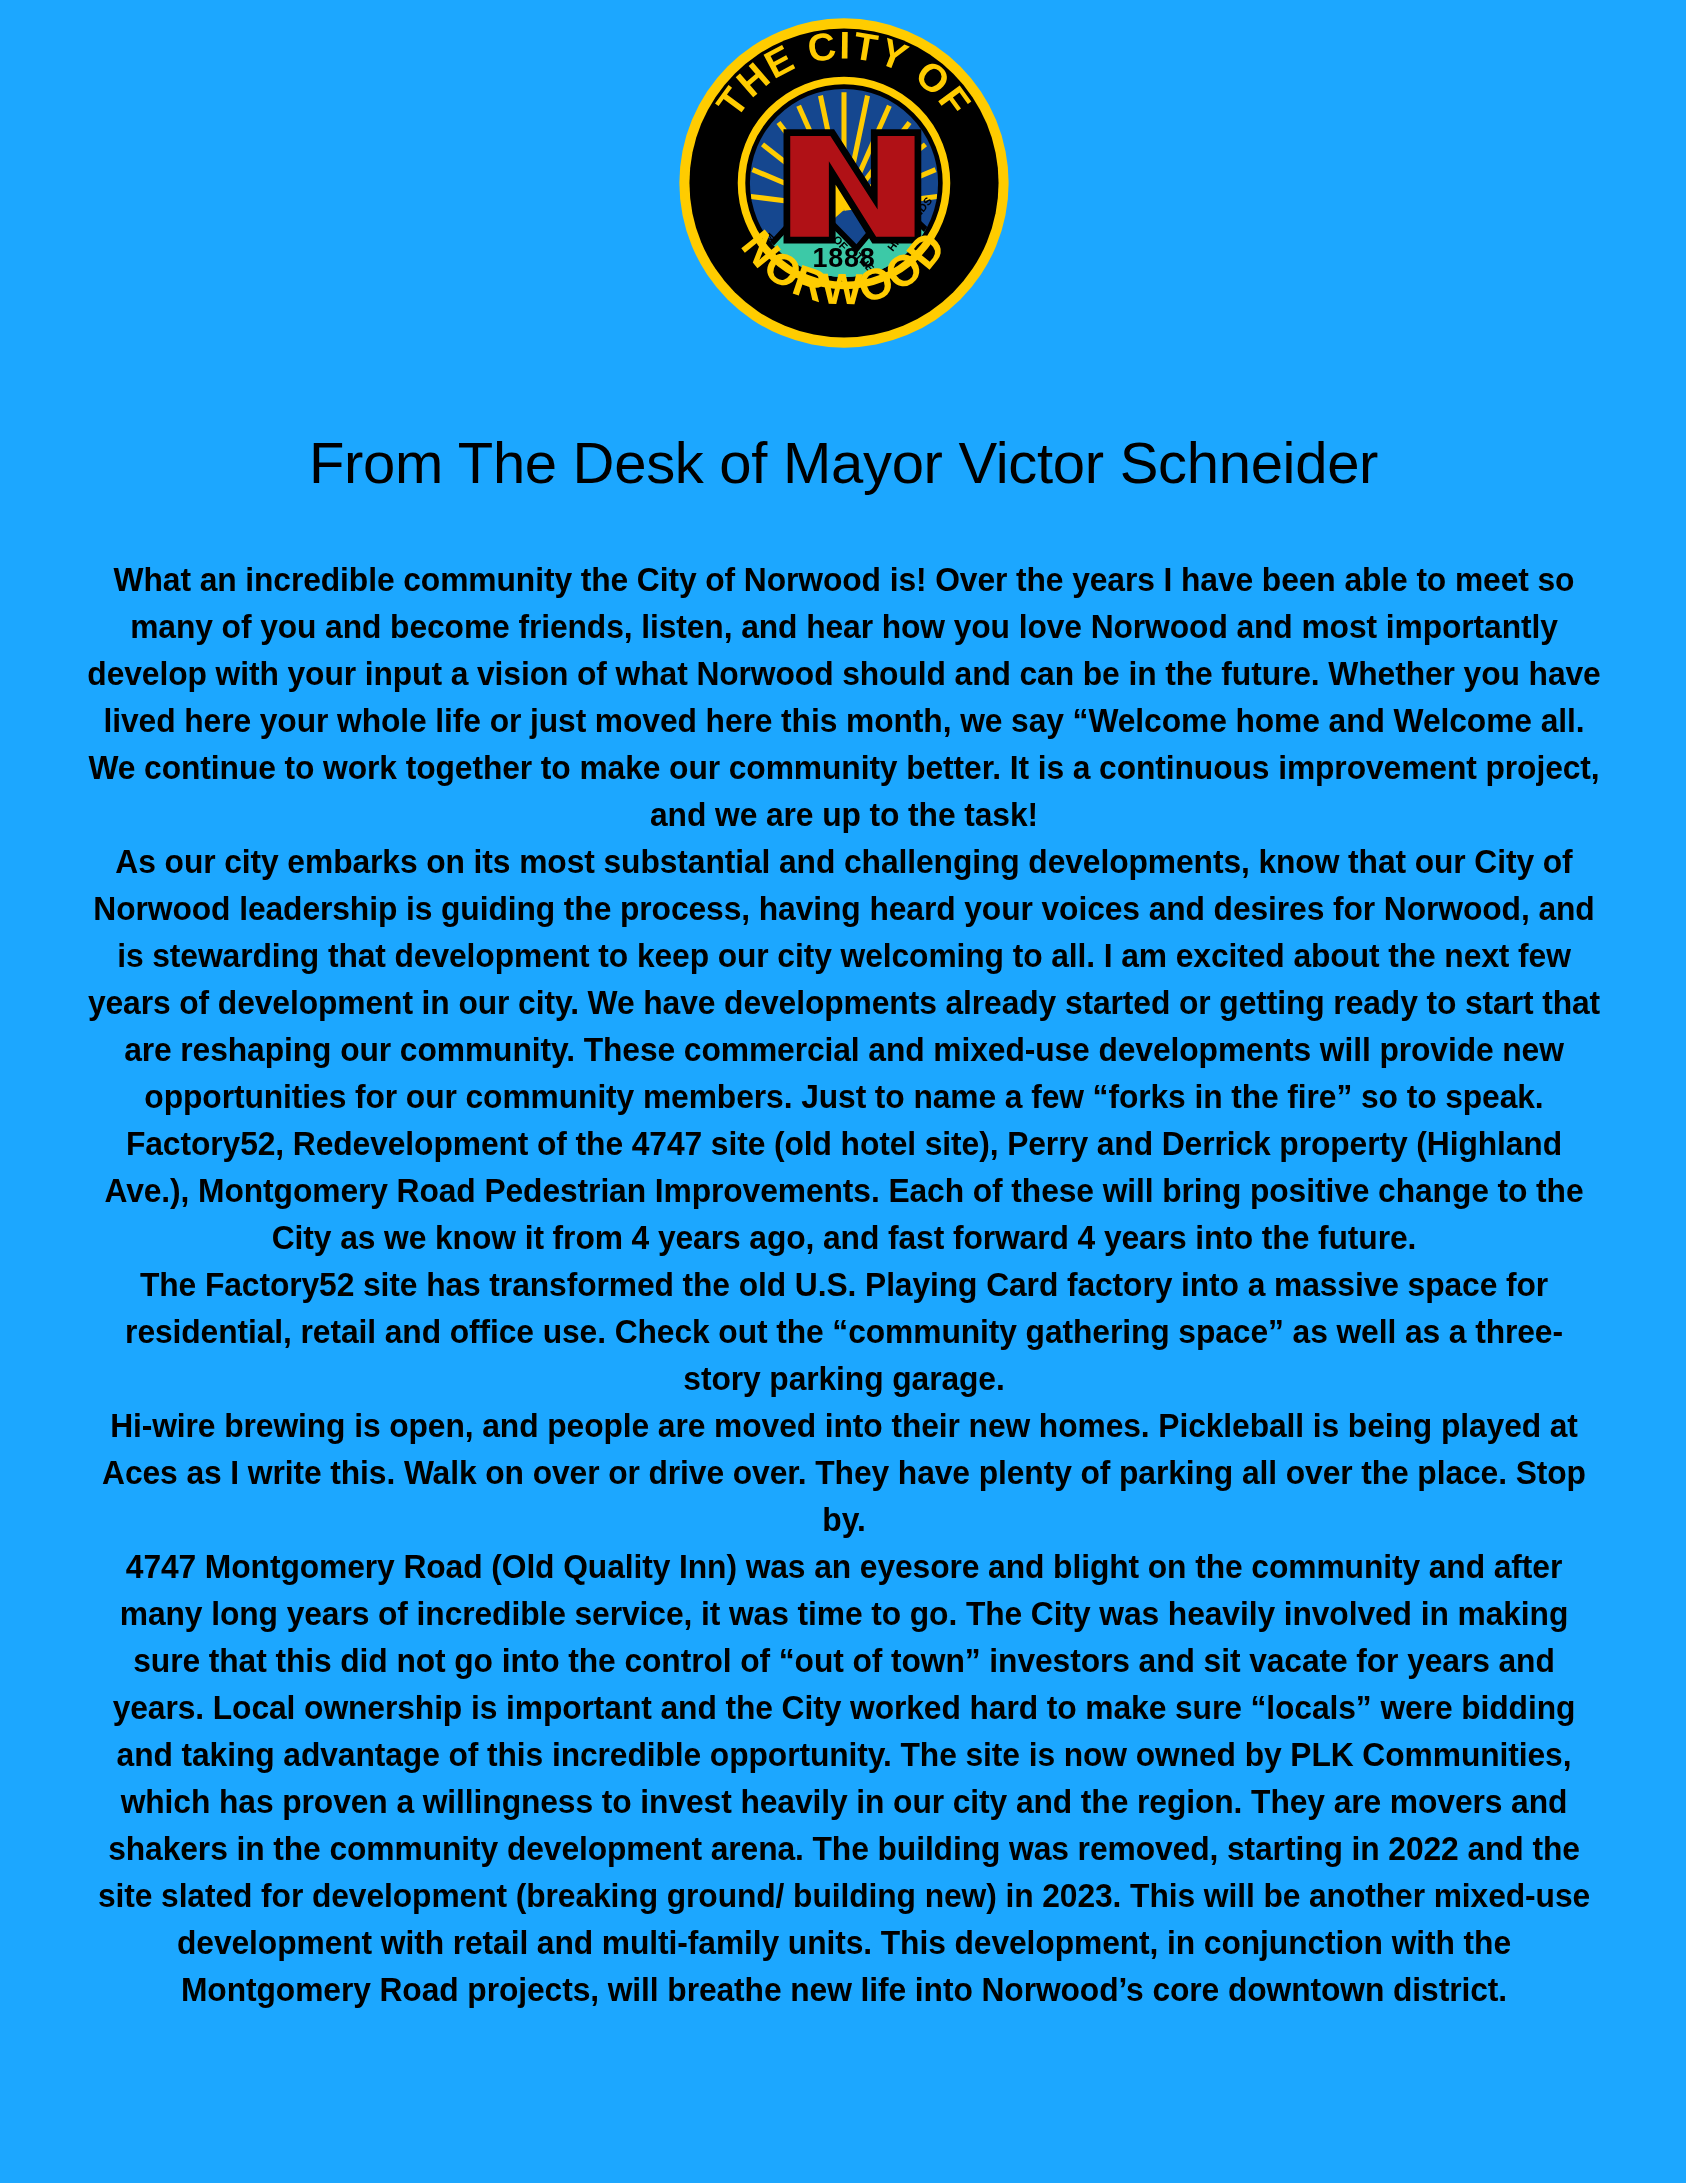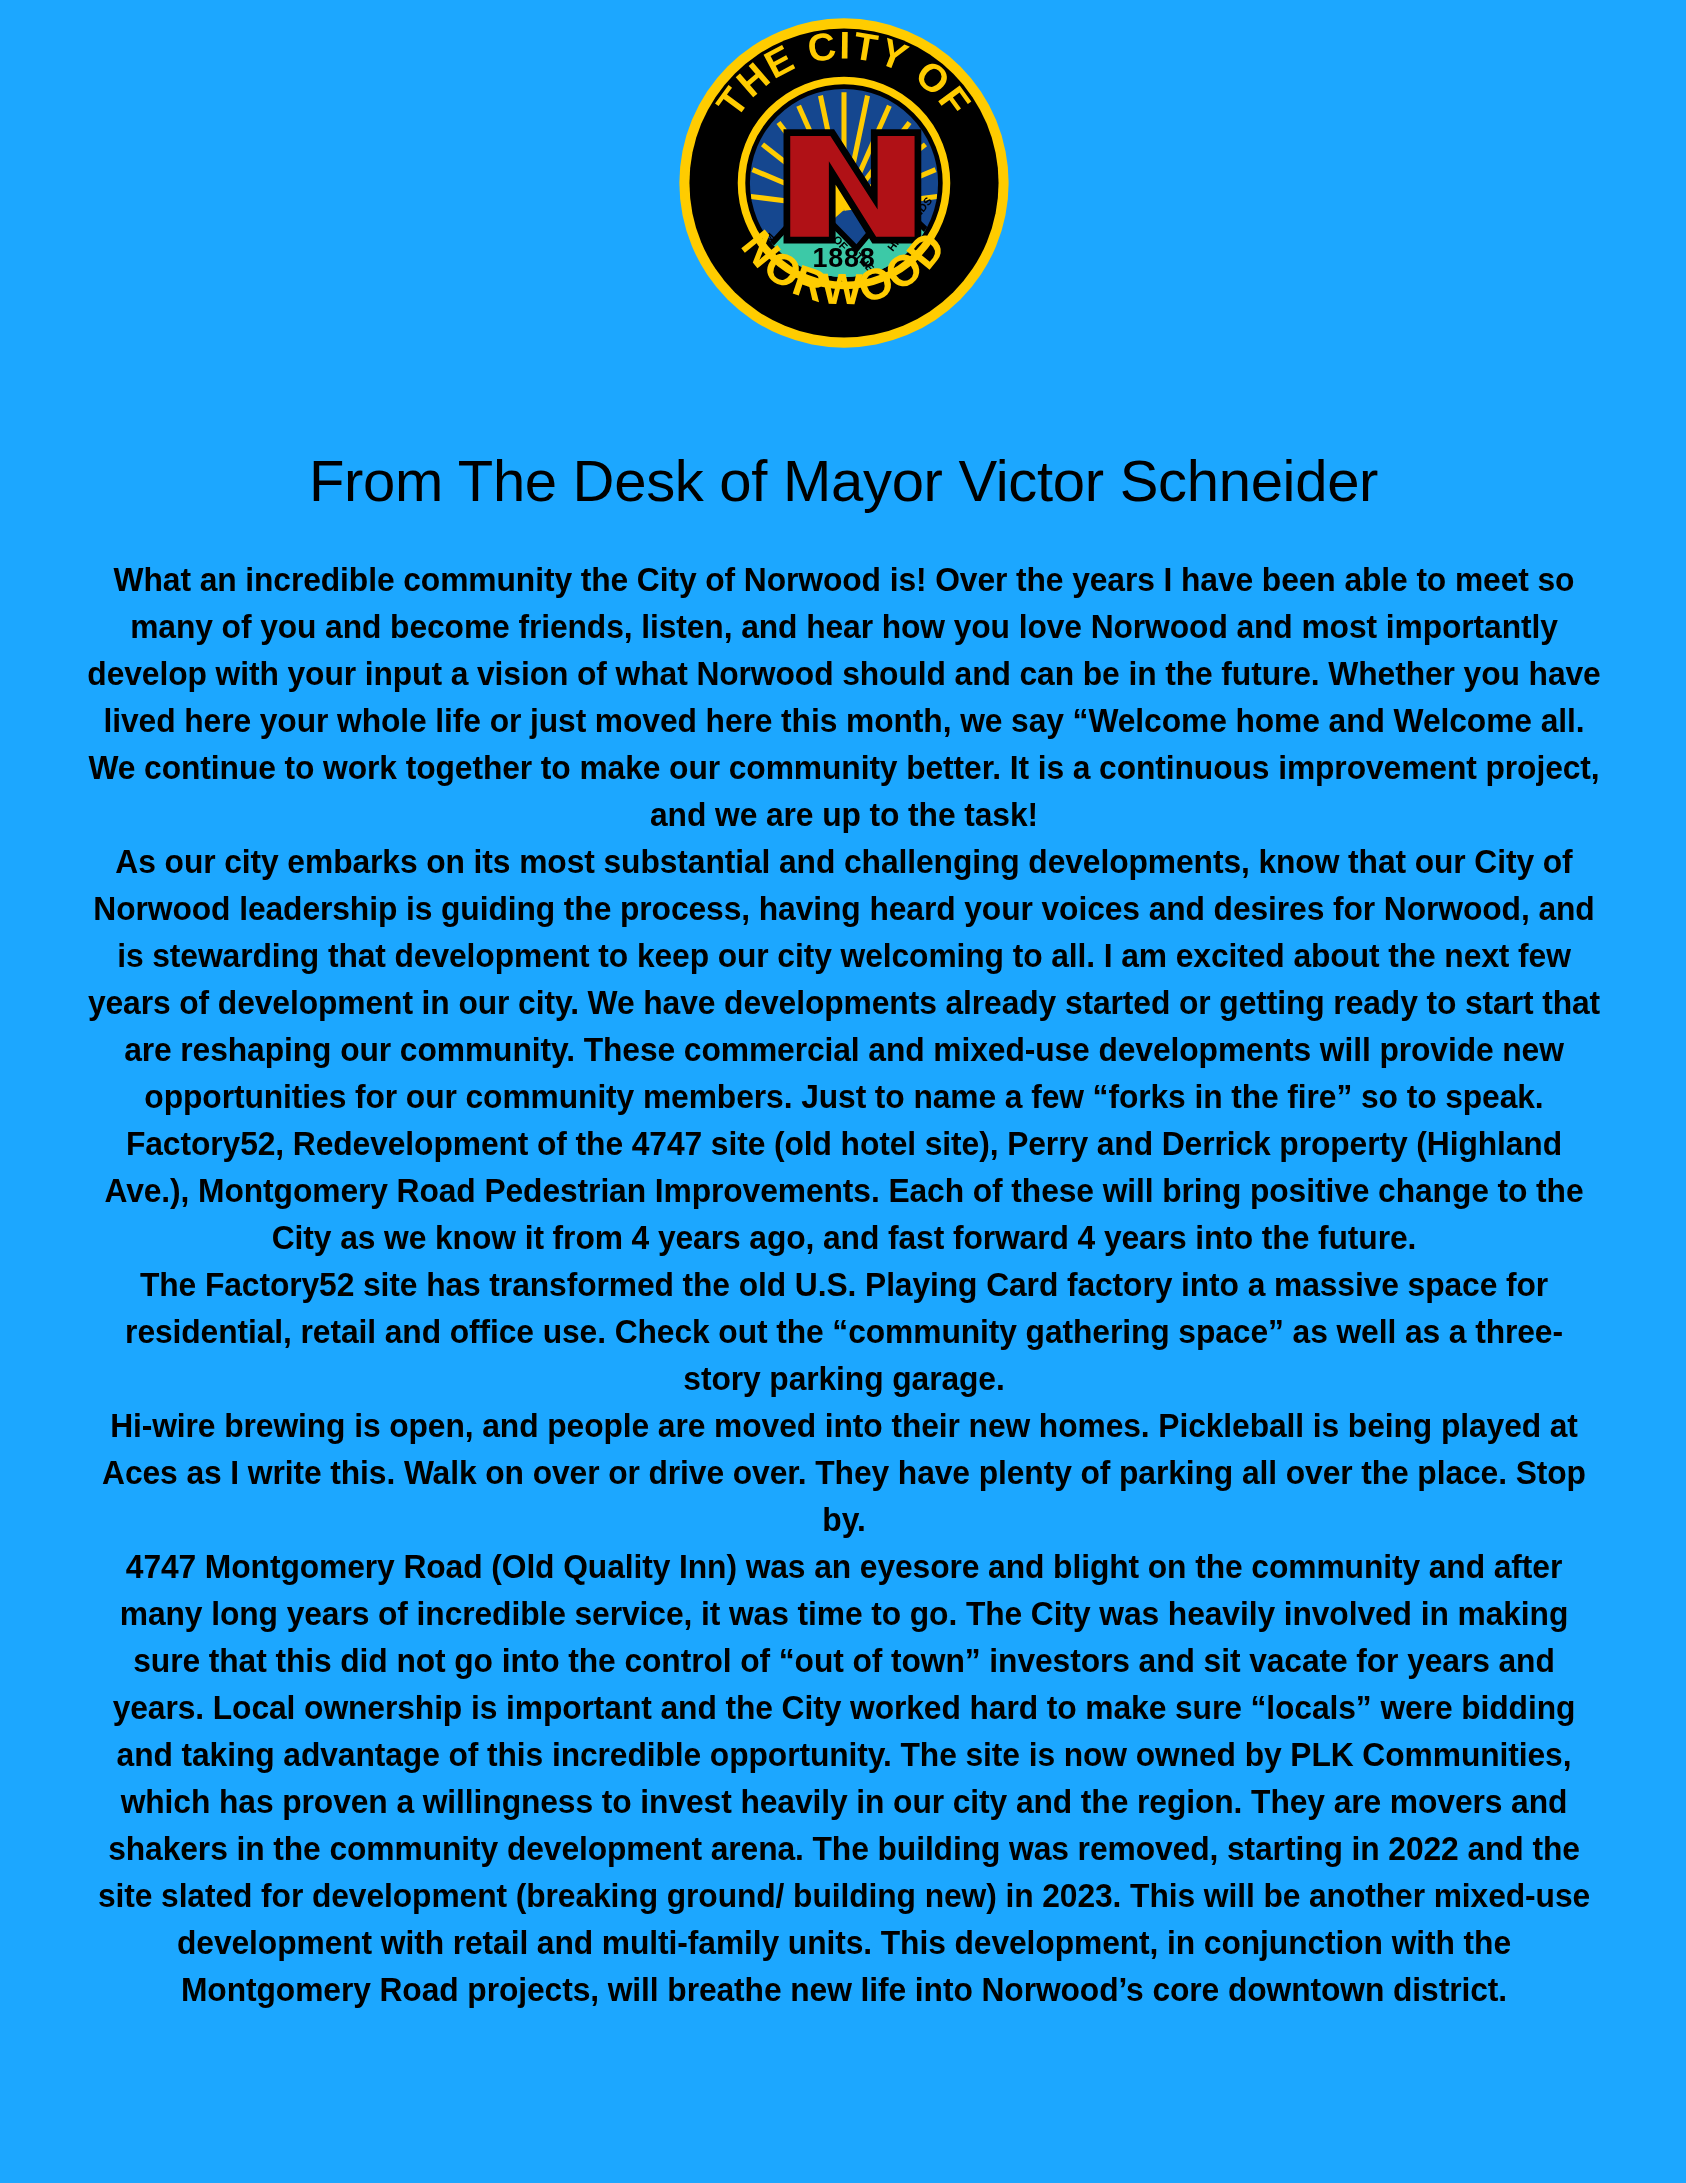--- a/index.html
+++ b/index.html
@@ -30,21 +30,21 @@
   #seal {
     position: relative;
     width: 336px;
     height: 336px;
   }
   #seal svg { display: block; width: 336px; height: 336px; }
 
   
   #title {
     position: absolute;
-    top: 412px;
+    top: 394px;
     left: 0;
     width: 100%;
     text-align: center;
     font-family: "Liberation Sans", sans-serif;
     font-size: 58px;
     font-weight: 400;
     letter-spacing: -0.3px;
     color: #000000;
     line-height: 1.05;
   }

